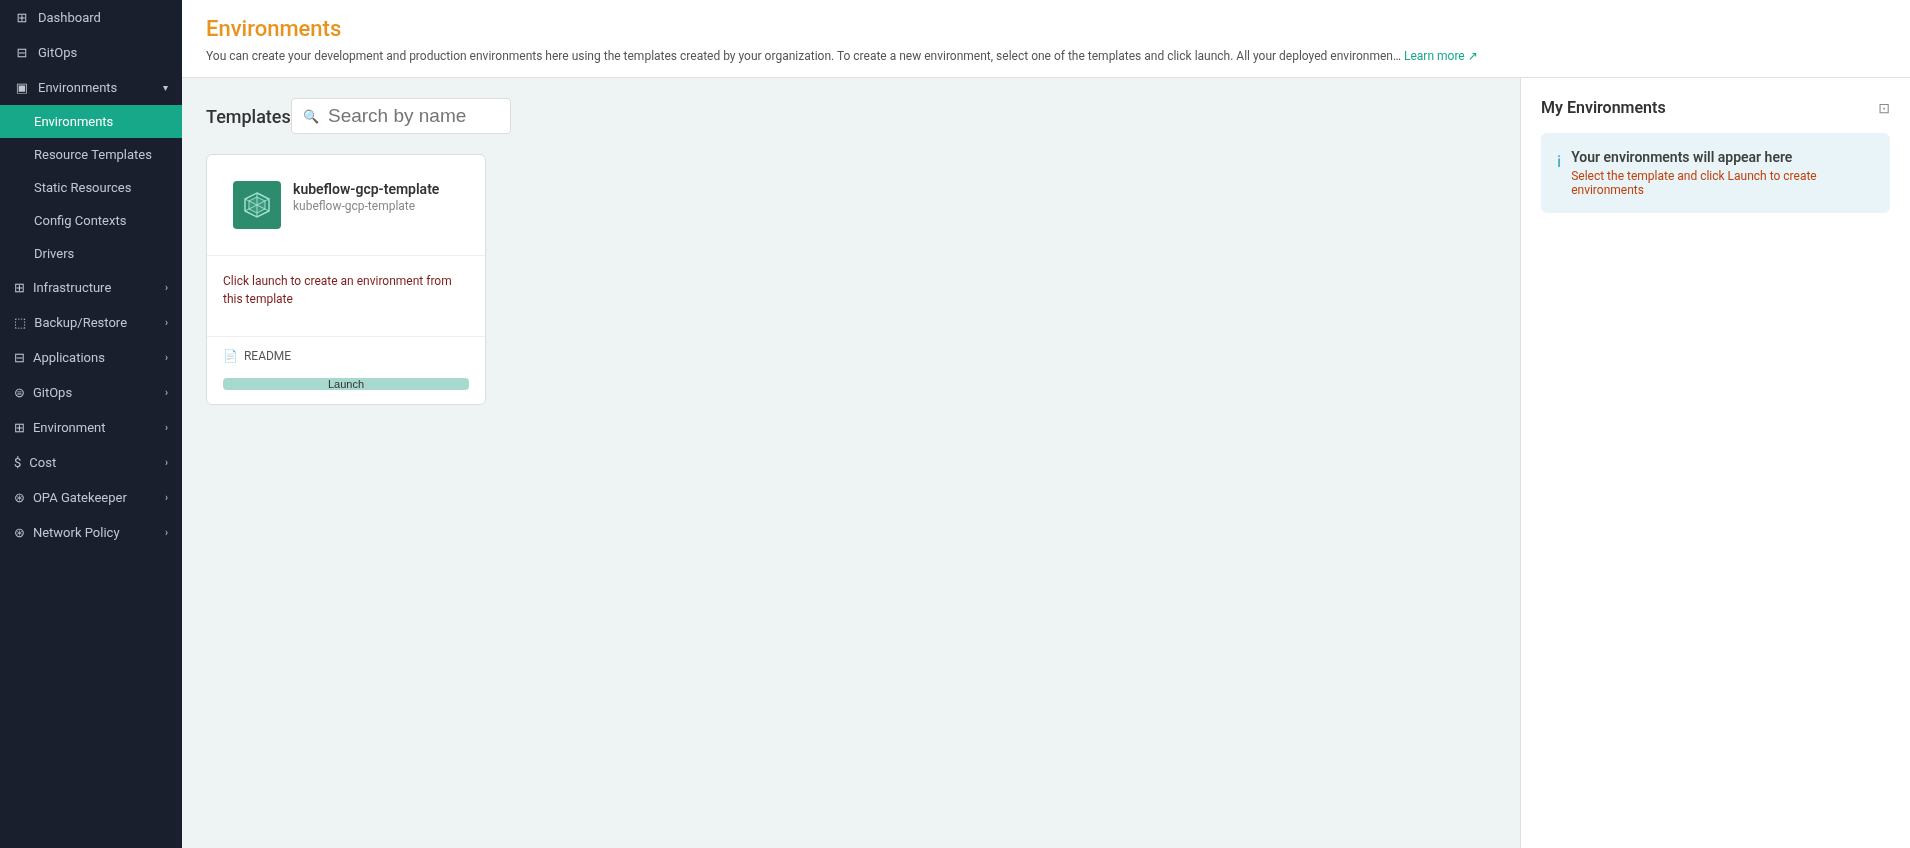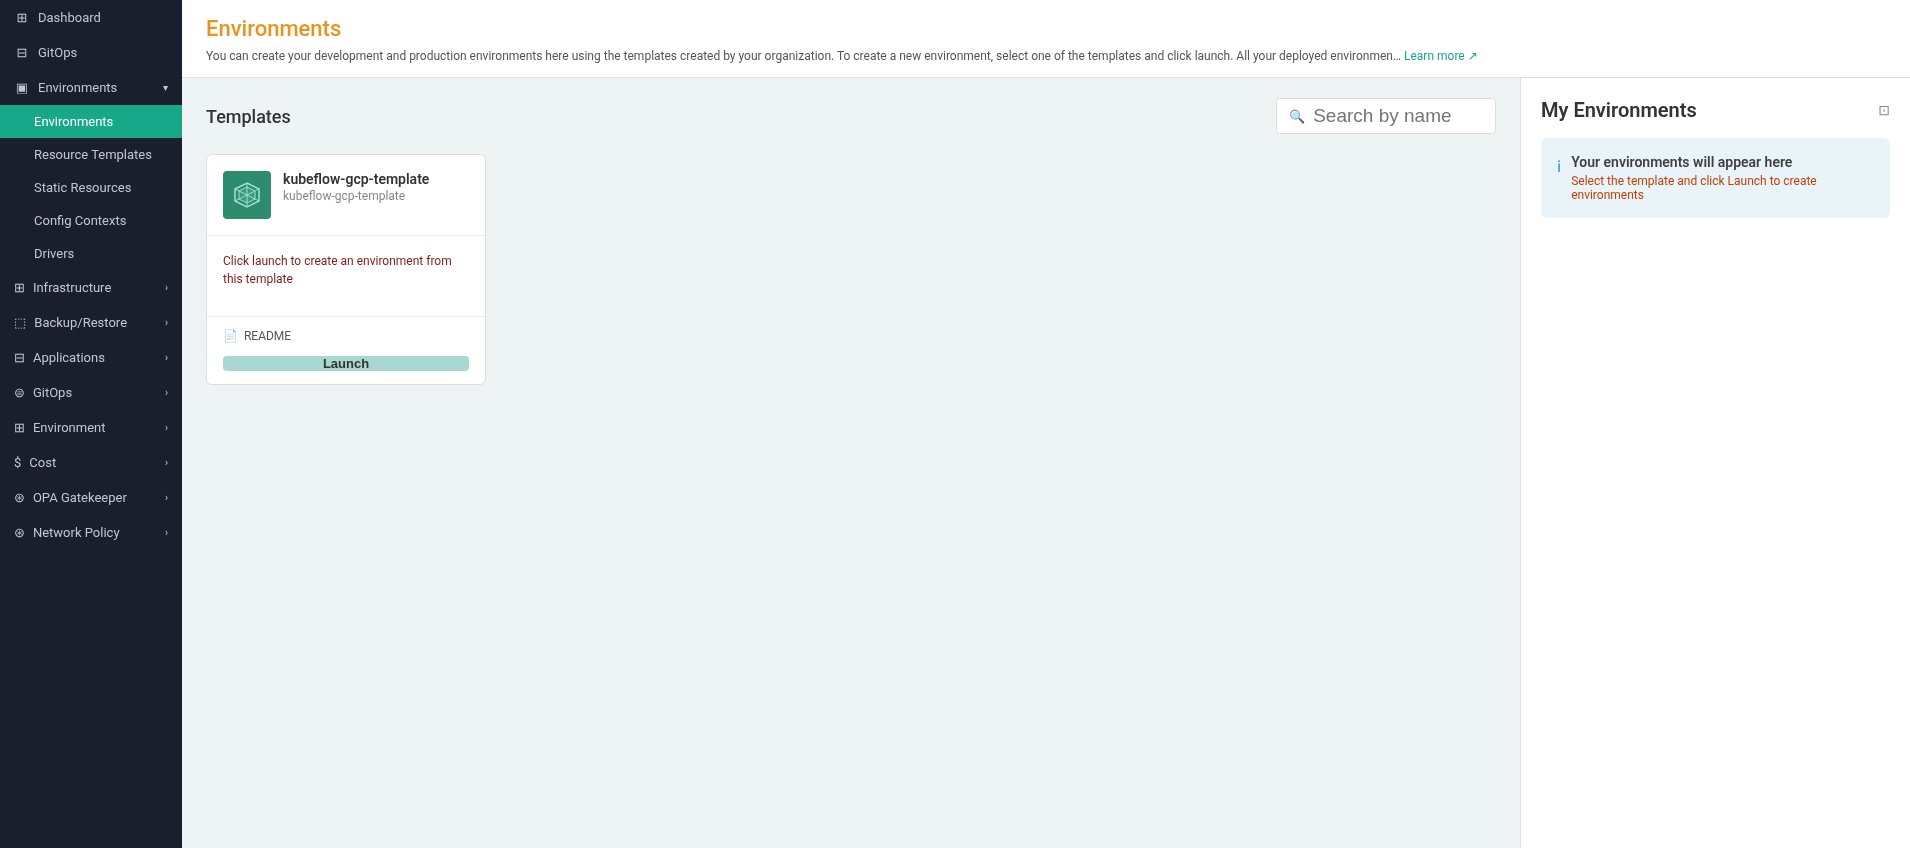--- a/index.html
+++ b/index.html
@@ -85,21 +85,20 @@
 
     .templates-panel {
       flex: 1;
       background: #eef4f4;
       padding: 20px 24px;
       overflow-y: auto;
     }
     .templates-header {
       display: flex;
       align-items: center;
-      justify-content: space-between;
       margin-bottom: 20px;
     }
     .templates-title {
       font-size: 18px;
       font-weight: 500;
       color: #333;
     }
     .search-box {
       display: flex;
       align-items: center;
@@ -122,21 +121,21 @@
 
     
     .template-card {
       background: #fff;
       border: 1px solid #ddd;
       border-radius: 6px;
       width: 280px;
       overflow: hidden;
     }
     .card-top {
-      padding: 16px;
+      padding: 26px;
       border-bottom: 1px solid #eee;
       display: flex;
       align-items: flex-start;
       gap: 12px;
     }
     .card-icon {
       width: 48px;
       height: 48px;
       background: #2d8c6e;
       border-radius: 4px;
@@ -163,43 +162,43 @@
       gap: 6px;
       font-size: 12px;
       color: #555;
       margin-bottom: 10px;
     }
     .launch-btn {
       width: 100%;
       background: #a8d8d0;
       border: none;
       border-radius: 4px;
-      font-size: 13px;
+      font-size: 11px;
       color: #333;
       cursor: pointer;
-      font-weight: 700;
+      font-weight: 400;
     }
 
     
     .my-envs-panel {
       width: 390px;
       background: #fff;
       border-left: 1px solid #e0e0e0;
       padding: 20px;
       overflow-y: auto;
       flex-shrink: 0;
     }
     .my-envs-header {
       display: flex;
       align-items: center;
       justify-content: space-between;
       margin-bottom: 16px;
     }
     .my-envs-title {
-      font-size: 20px;
+      font-size: 16px;
       font-weight: 600;
       color: #333;
     }
     .expand-icon { font-size: 14px; color: #888; cursor: pointer; }
     .envs-placeholder {
       background: #e8f4f8;
       border-radius: 6px;
       padding: 16px;
       display: flex;
       align-items: flex-start;

